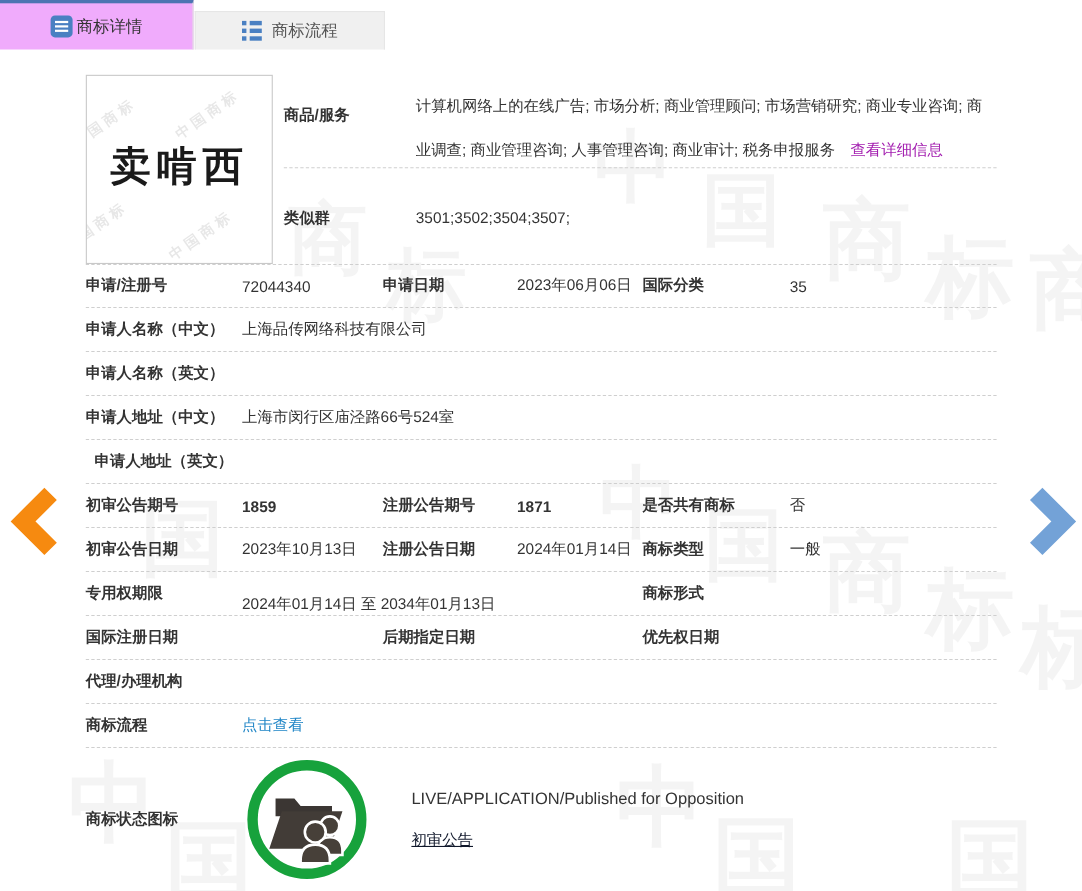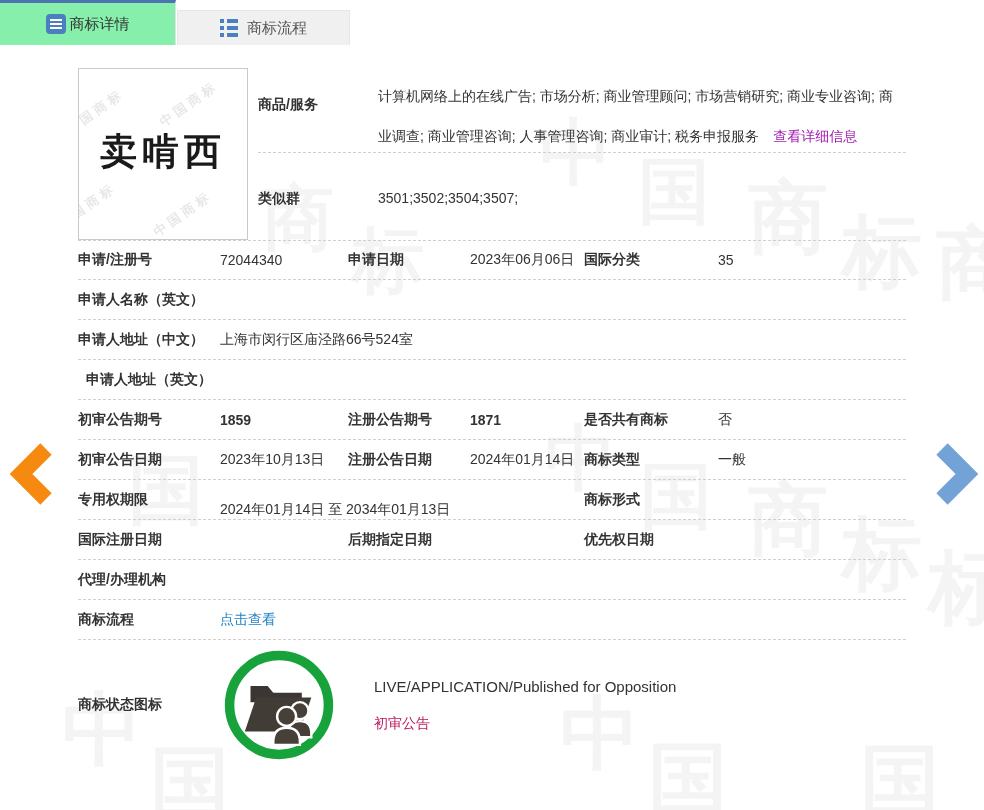--- a/index.html
+++ b/index.html
@@ -6,21 +6,21 @@
   html,body { background:#fff; }
   body { font-family:"Liberation Sans","DejaVu Sans",sans-serif; color:#333; }
   .page { position:relative; width:984px; height:810px; background:#fff; overflow:hidden; }
 
   
   .wm-layer { position:absolute; inset:0; z-index:0; pointer-events:none; }
   .wm-char { position:absolute; font-weight:bold; color:rgba(0,0,0,0.042); line-height:1; }
 
   
   .tabbar { position:absolute; left:0; top:0; width:984px; height:45px; z-index:5; }
-  .tab-active { position:absolute; left:0; top:0; width:176px; height:45px; background:#86efac;
+  .tab-active { position:absolute; left:0; top:0; width:176px; height:45px; background:#f0abfc;
     border-top:3px solid #4d74b2; border-right:1px solid #e2e2e2;
     display:flex; align-items:center; justify-content:center; gap:4px; cursor:pointer; }
   .tab-active .tab-label { font-size:15px; color:#333; }
   .tab-inactive { position:absolute; left:177px; top:10px; width:173px; height:35px; background:#f0f0f0;
     border:1px solid #e6e6e6; border-bottom:none;
     display:flex; align-items:center; justify-content:center; gap:9px; cursor:pointer; }
   .tab-inactive .tab-label { font-size:15px; color:#555; }
 
   .icon-detail { width:20px; height:20px; border-radius:4px; background:#4a80c2; position:relative; }
   .icon-detail i { position:absolute; left:4px; right:4px; height:2px; background:#fff; display:block; }
@@ -59,21 +59,21 @@
   .c-span { flex:1; }
   .c-vspan { width:364px;margin-top:21px; }
   .bold { font-weight:bold; }
   .link { color:#1f85c6; text-decoration:none; cursor:pointer; }
 
   
   .row-status { display:flex; align-items:center; height:130px; border-bottom:none; font-size:14px; }
   .status-icon-wrap { margin-left:2px; width:114px; height:114px; }
   .status-texts { margin-left:38px; display:flex; flex-direction:column; gap:20px; }
   .status-line1 { font-size:15px; color:#333; }
-  .status-line2 { font-size:14px; color:#be185d; }
+  .status-line2 { font-size:14px; color:#0f172a;text-decoration:underline; }
 
   
   .arrow { position:absolute; z-index:6; cursor:pointer; }
   .arrow-left { left:8px; top:442px; }
   .arrow-right { left:934px; top:442px; }
 </style>
 </head>
 <body>
 
 <div class="page">
@@ -141,20 +141,24 @@
 
     <div class="row">
       <span class="c-l1 lab">申请/注册号</span>
       <span class="c-v1">72044340</span>
       <span class="c-l2 lab">申请日期</span>
       <span class="c-v2">2023年06月06日</span>
       <span class="c-l3 lab">国际分类</span>
       <span class="c-v3">35</span>
     </div>
 
+    <div class="row">
+      <span class="c-l1 lab">申请人名称（中文）</span>
+      <span class="c-span">上海品传网络科技有限公司</span>
+    </div>
 
     <div class="row">
       <span class="c-l1 lab" style="width:auto; min-width:142px;">申请人名称（英文）</span>
       <span class="c-span"></span>
     </div>
 
     <div class="row">
       <span class="c-l1 lab">申请人地址（中文）</span>
       <span class="c-span">上海市闵行区庙泾路66号524室</span>
     </div>

